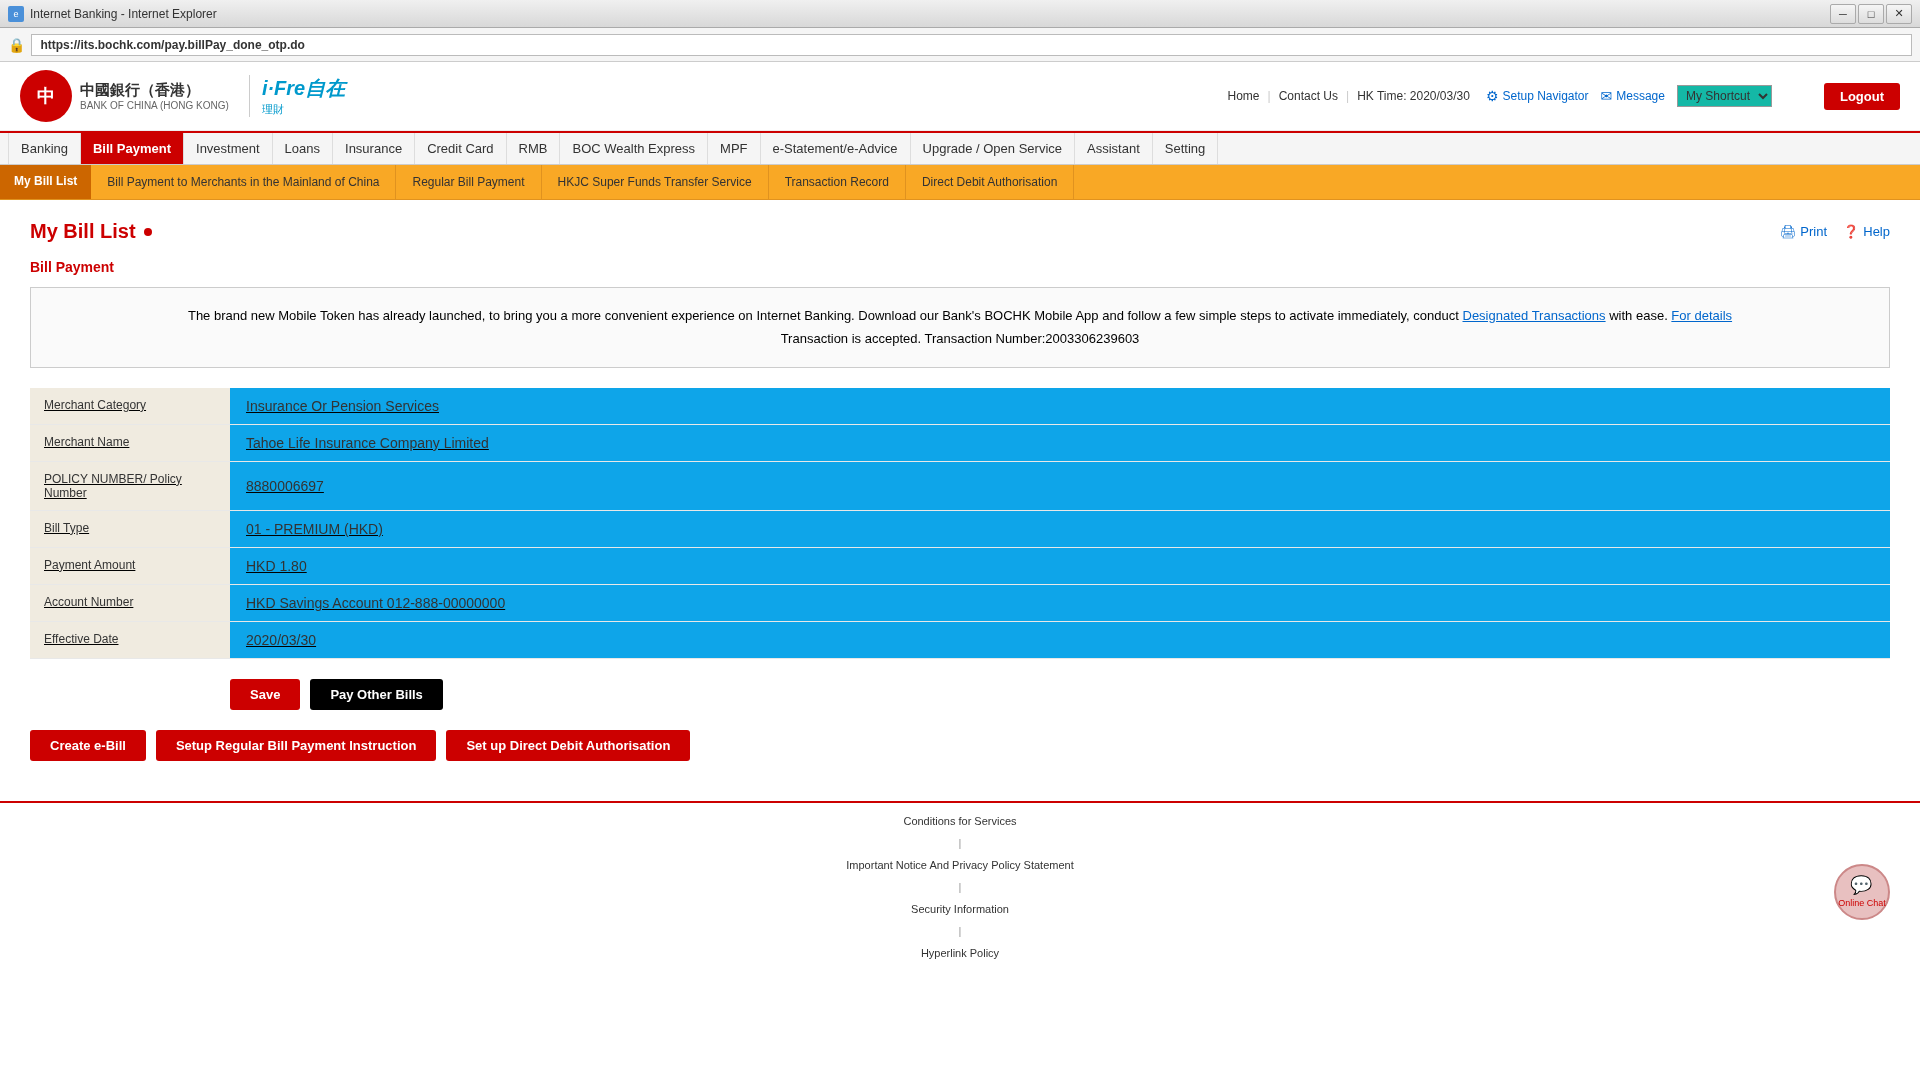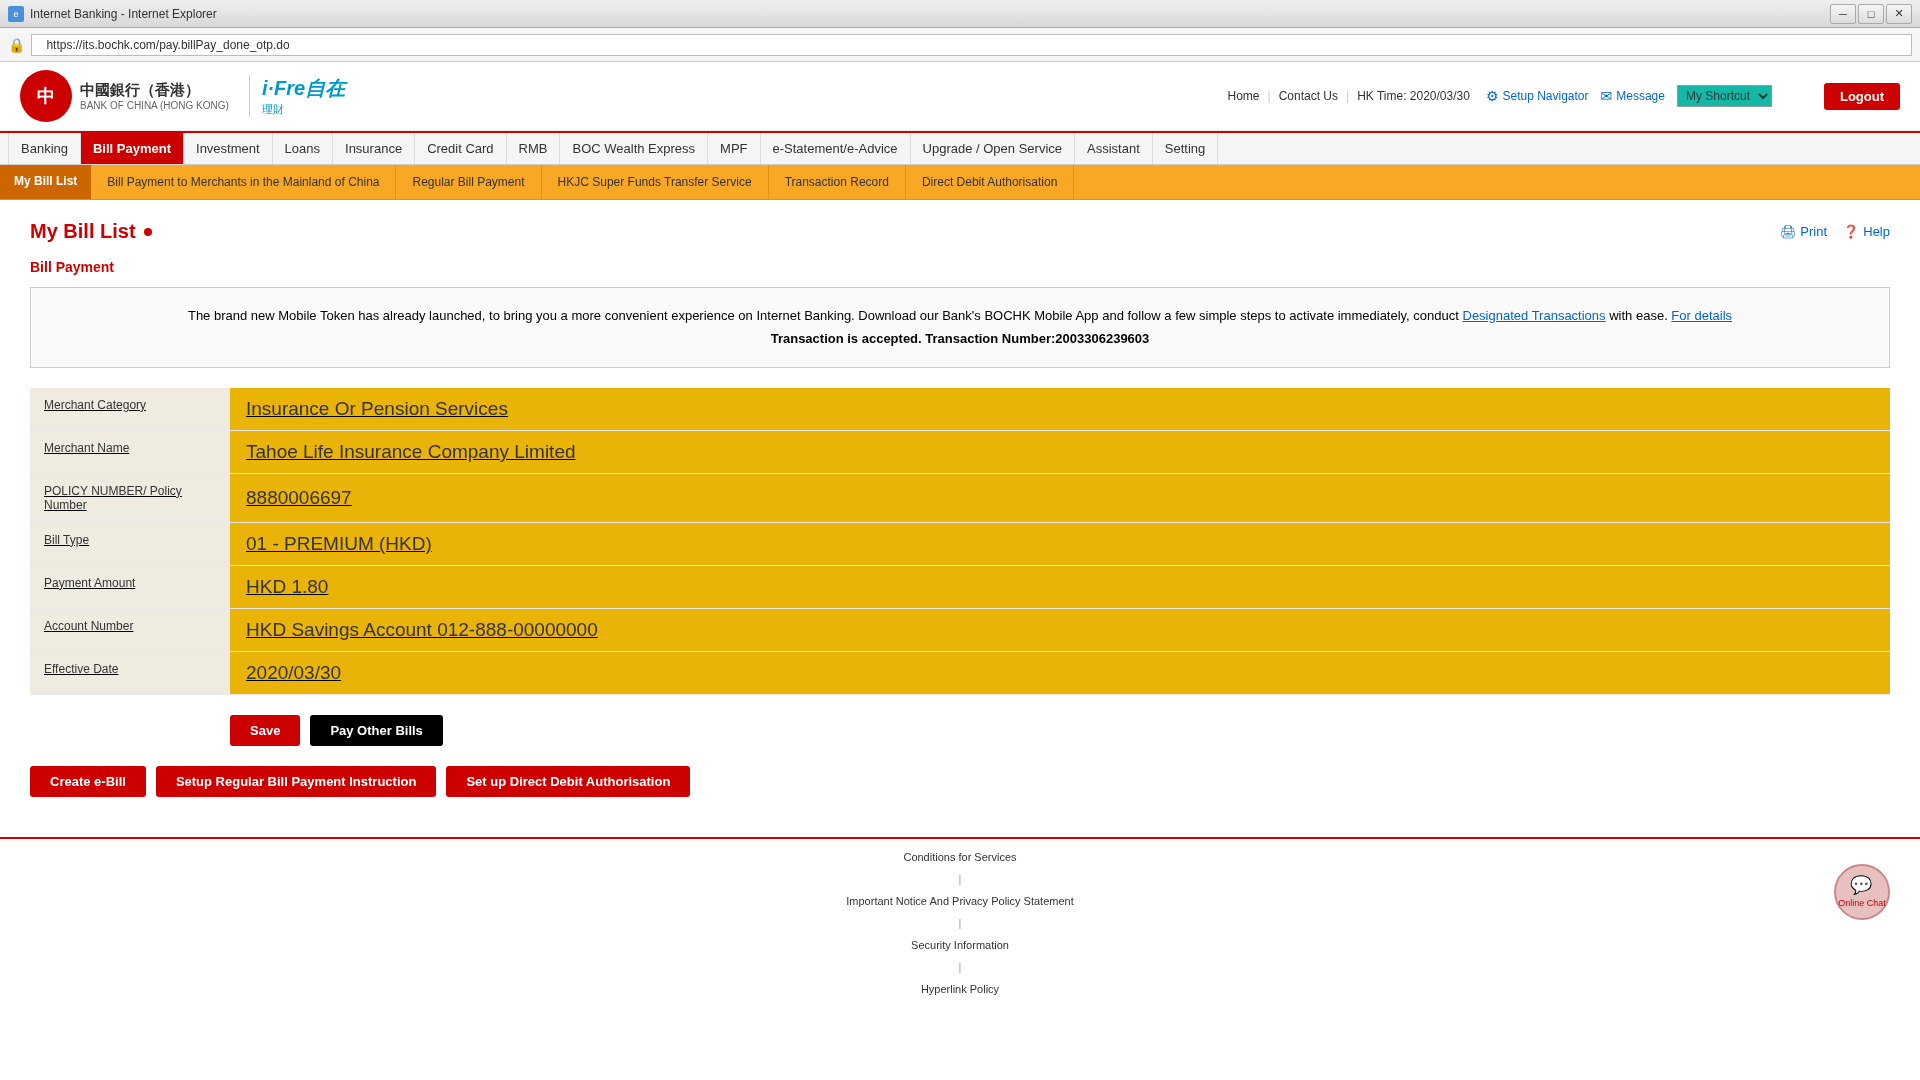--- a/index.html
+++ b/index.html
@@ -26,24 +26,25 @@
       display: flex;
       align-items: center;
       padding: 0 8px;
       border-bottom: 1px solid #ccc;
       gap: 6px;
     }
     .address-field {
       flex: 1;
       height: 22px;
       border: 1px solid #bbb;
-      padding: 0 14px;
+      padding: 0 8px;
       font-size: 12px;
       background: white;
       color: #333;
+      font-weight: bold;
     }
 
     
     .page-wrapper { background: #fff; }
 
     
     .top-header {
       background: #fff;
       display: flex;
       align-items: center;
@@ -186,42 +187,42 @@
     .info-box {
       border: 1px solid #ccc;
       padding: 16px 20px;
       background: #fafafa;
       margin-bottom: 20px;
       text-align: center;
       font-size: 13px;
       line-height: 1.8;
     }
     .info-box a { color: #0066cc; }
-    .info-box .transaction-num { font-weight: bold; }
+    .info-box .transaction-num { font-weight: normal; }
 
     
     .details-table {
       width: 100%;
       border-collapse: collapse;
       margin-bottom: 20px;
     }
     .details-table tr { border-bottom: 1px solid #e8e8e8; text-decoration: underline; }
     .details-table td.label-cell {
       background: #f0ebe0;
       color: #333;
       font-size: 12px;
       padding: 10px 14px;
       width: 200px;
       vertical-align: top;
       font-weight: normal;
     }
     .details-table td.value-cell {
-      background: #eab308;
+      background: #0ea5e9;
       padding: 10px 16px;
-      font-size: 19px;
+      font-size: 14px;
       color: #333;
     }
 
     
     .action-buttons {
       display: flex;
       gap: 10px;
       margin: 16px 0 20px 200px;
     }
     .btn-save {

